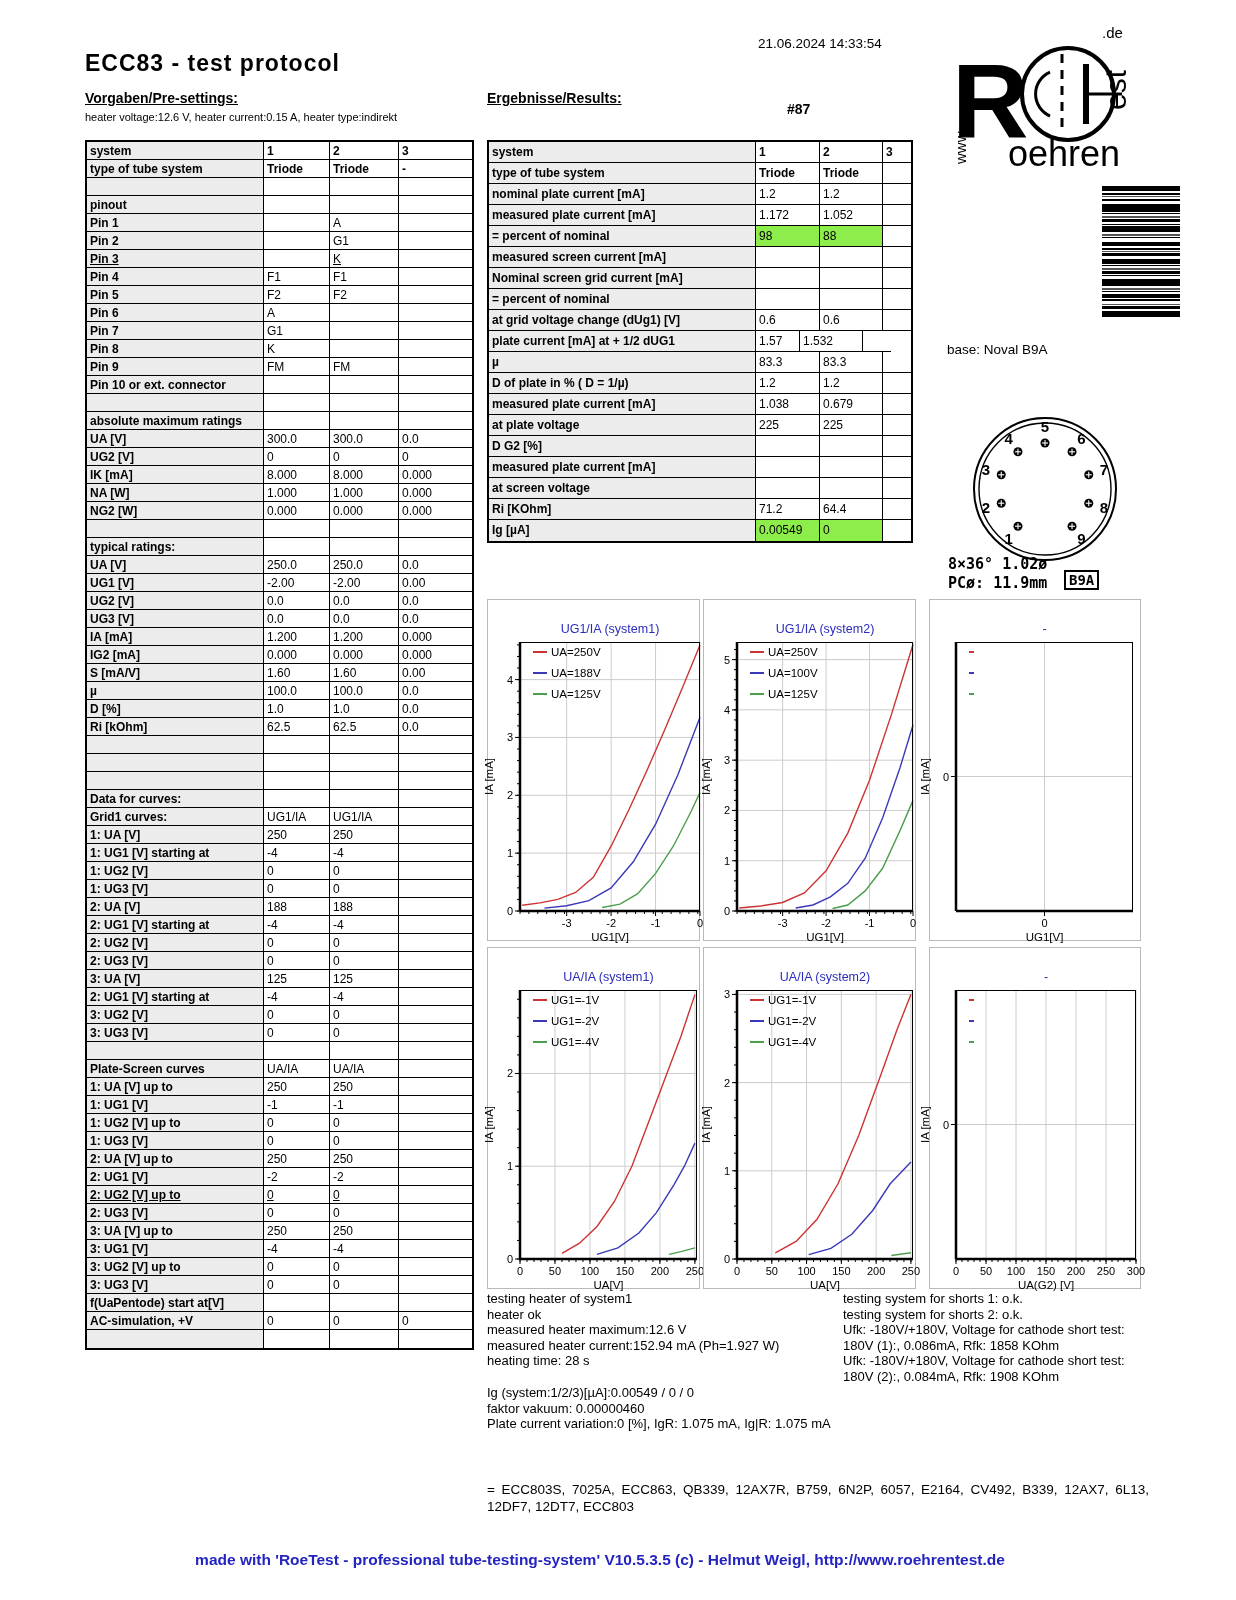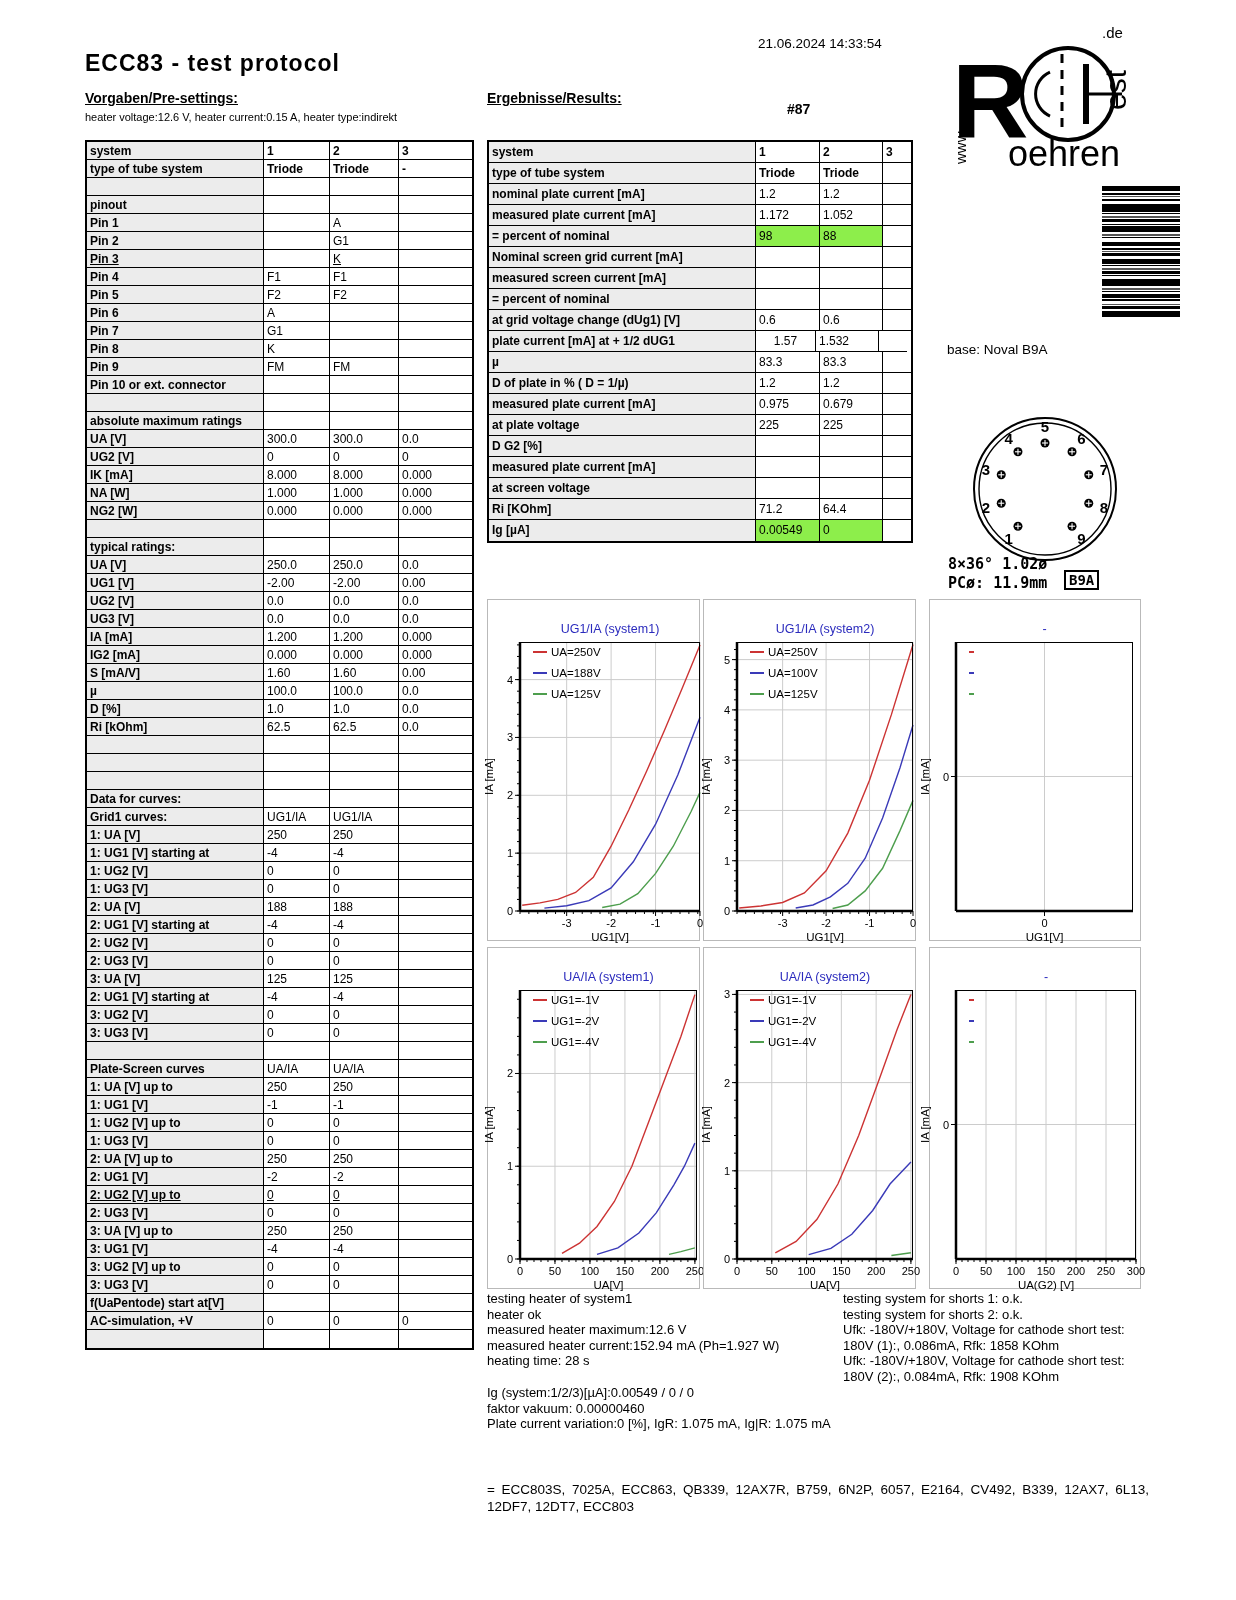--- a/index.html
+++ b/index.html
@@ -475,64 +475,64 @@
         <div class="td" style="width: 63px; line-height: 19px;">1.052</div>
         <div class="td" style="width: 28px; line-height: 19px;"></div>
       </div>
       <div class="tr" style="height: 21px;">
         <div class="td lbl" style="width: 267px; line-height: 19px;">= percent of nominal</div>
         <div class="td hl" style="width: 64px; line-height: 19px;">98</div>
         <div class="td hl" style="width: 63px; line-height: 19px;">88</div>
         <div class="td" style="width: 28px; line-height: 19px;"></div>
       </div>
       <div class="tr" style="height: 21px;">
+        <div class="td lbl" style="width: 267px; line-height: 19px;">measured screen current [mA]</div>
+        <div class="td" style="width: 64px; line-height: 19px;"></div>
+        <div class="td" style="width: 63px; line-height: 19px;"></div>
+        <div class="td" style="width: 28px; line-height: 19px;"></div>
+      </div>
+      <div class="tr" style="height: 21px;">
         <div class="td lbl" style="width: 267px; line-height: 19px;">Nominal screen grid current [mA]</div>
         <div class="td" style="width: 64px; line-height: 19px;"></div>
         <div class="td" style="width: 63px; line-height: 19px;"></div>
         <div class="td" style="width: 28px; line-height: 19px;"></div>
       </div>
       <div class="tr" style="height: 21px;">
-        <div class="td lbl" style="width: 267px; line-height: 19px;">measured screen current [mA]</div>
-        <div class="td" style="width: 64px; line-height: 19px;"></div>
-        <div class="td" style="width: 63px; line-height: 19px;"></div>
-        <div class="td" style="width: 28px; line-height: 19px;"></div>
-      </div>
-      <div class="tr" style="height: 21px;">
         <div class="td lbl" style="width: 267px; line-height: 19px;">= percent of nominal</div>
         <div class="td" style="width: 64px; line-height: 19px;"></div>
         <div class="td" style="width: 63px; line-height: 19px;"></div>
         <div class="td" style="width: 28px; line-height: 19px;"></div>
       </div>
       <div class="tr" style="height: 21px;">
         <div class="td lbl" style="width: 267px; line-height: 19px;">at grid voltage change (dUg1) [V]</div>
         <div class="td" style="width: 64px; line-height: 19px;">0.6</div>
         <div class="td" style="width: 63px; line-height: 19px;">0.6</div>
         <div class="td" style="width: 28px; line-height: 19px;"></div>
       </div>
       <div class="tr" style="height: 21px;">
         <div class="td lbl" style="width: 267px; line-height: 19px;">plate current [mA] at + 1/2 dUG1</div>
-        <div class="td" style="width: 60px; line-height: 19px; text-align: center;">1.57</div>
+        <div class="td" style="width: 44px; line-height: 19px;">1.57</div>
         <div class="td" style="width: 63px; line-height: 19px;">1.532</div>
         <div class="td" style="width: 28px; line-height: 19px;"></div>
       </div>
       <div class="tr" style="height: 21px;">
         <div class="td lbl" style="width: 267px; line-height: 19px;">µ</div>
         <div class="td" style="width: 64px; line-height: 19px;">83.3</div>
         <div class="td" style="width: 63px; line-height: 19px;">83.3</div>
         <div class="td" style="width: 28px; line-height: 19px;"></div>
       </div>
       <div class="tr" style="height: 21px;">
         <div class="td lbl" style="width: 267px; line-height: 19px;">D of plate in % ( D = 1/µ)</div>
         <div class="td" style="width: 64px; line-height: 19px;">1.2</div>
         <div class="td" style="width: 63px; line-height: 19px;">1.2</div>
         <div class="td" style="width: 28px; line-height: 19px;"></div>
       </div>
       <div class="tr" style="height: 21px;">
         <div class="td lbl" style="width: 267px; line-height: 19px;">measured plate current [mA]</div>
-        <div class="td" style="width: 64px; line-height: 19px;">0.975</div>
+        <div class="td" style="width: 64px; line-height: 19px;">1.038</div>
         <div class="td" style="width: 63px; line-height: 19px;">0.679</div>
         <div class="td" style="width: 28px; line-height: 19px;"></div>
       </div>
       <div class="tr" style="height: 21px;">
         <div class="td lbl" style="width: 267px; line-height: 19px;">at plate voltage</div>
         <div class="td" style="width: 64px; line-height: 19px;">225</div>
         <div class="td" style="width: 63px; line-height: 19px;">225</div>
         <div class="td" style="width: 28px; line-height: 19px;"></div>
       </div>
       <div class="tr" style="height: 21px;">
@@ -1110,13 +1110,14 @@
       <div class="note">180V (2):, 0.084mA, Rfk: 1908 KOhm</div>
     </div>
   <div id="notes-left2" class="abs" style="left:487px;top:1385px">
       <div class="note">Ig (system:1/2/3)[µA]:0.00549 / 0 / 0</div>
       <div class="note">faktor vakuum: 0.00000460</div>
       <div class="note">Plate current variation:0 [%], IgR: 1.075 mA, Ig|R: 1.075 mA</div>
     </div>
 
   <div class="abs" style="left:487px;top:1482px;width:662px;font-size:13.5px;line-height:16.5px;text-align:justify">= ECC803S,  7025A,  ECC863,  QB339,  12AX7R,  B759,  6N2P,  6057,  E2164,  CV492,  B339, 12AX7, 6L13, 12DF7, 12DT7, ECC803</div>
 
+  <div class="abs b" style="left:0;top:1551px;width:1200px;text-align:center;font-size:15.5px;color:#2424c0">made with 'RoeTest - professional tube-testing-system' V10.5.3.5 (c) - Helmut Weigl, http://www.roehrentest.de</div>
 </div>
 
 </body></html>

